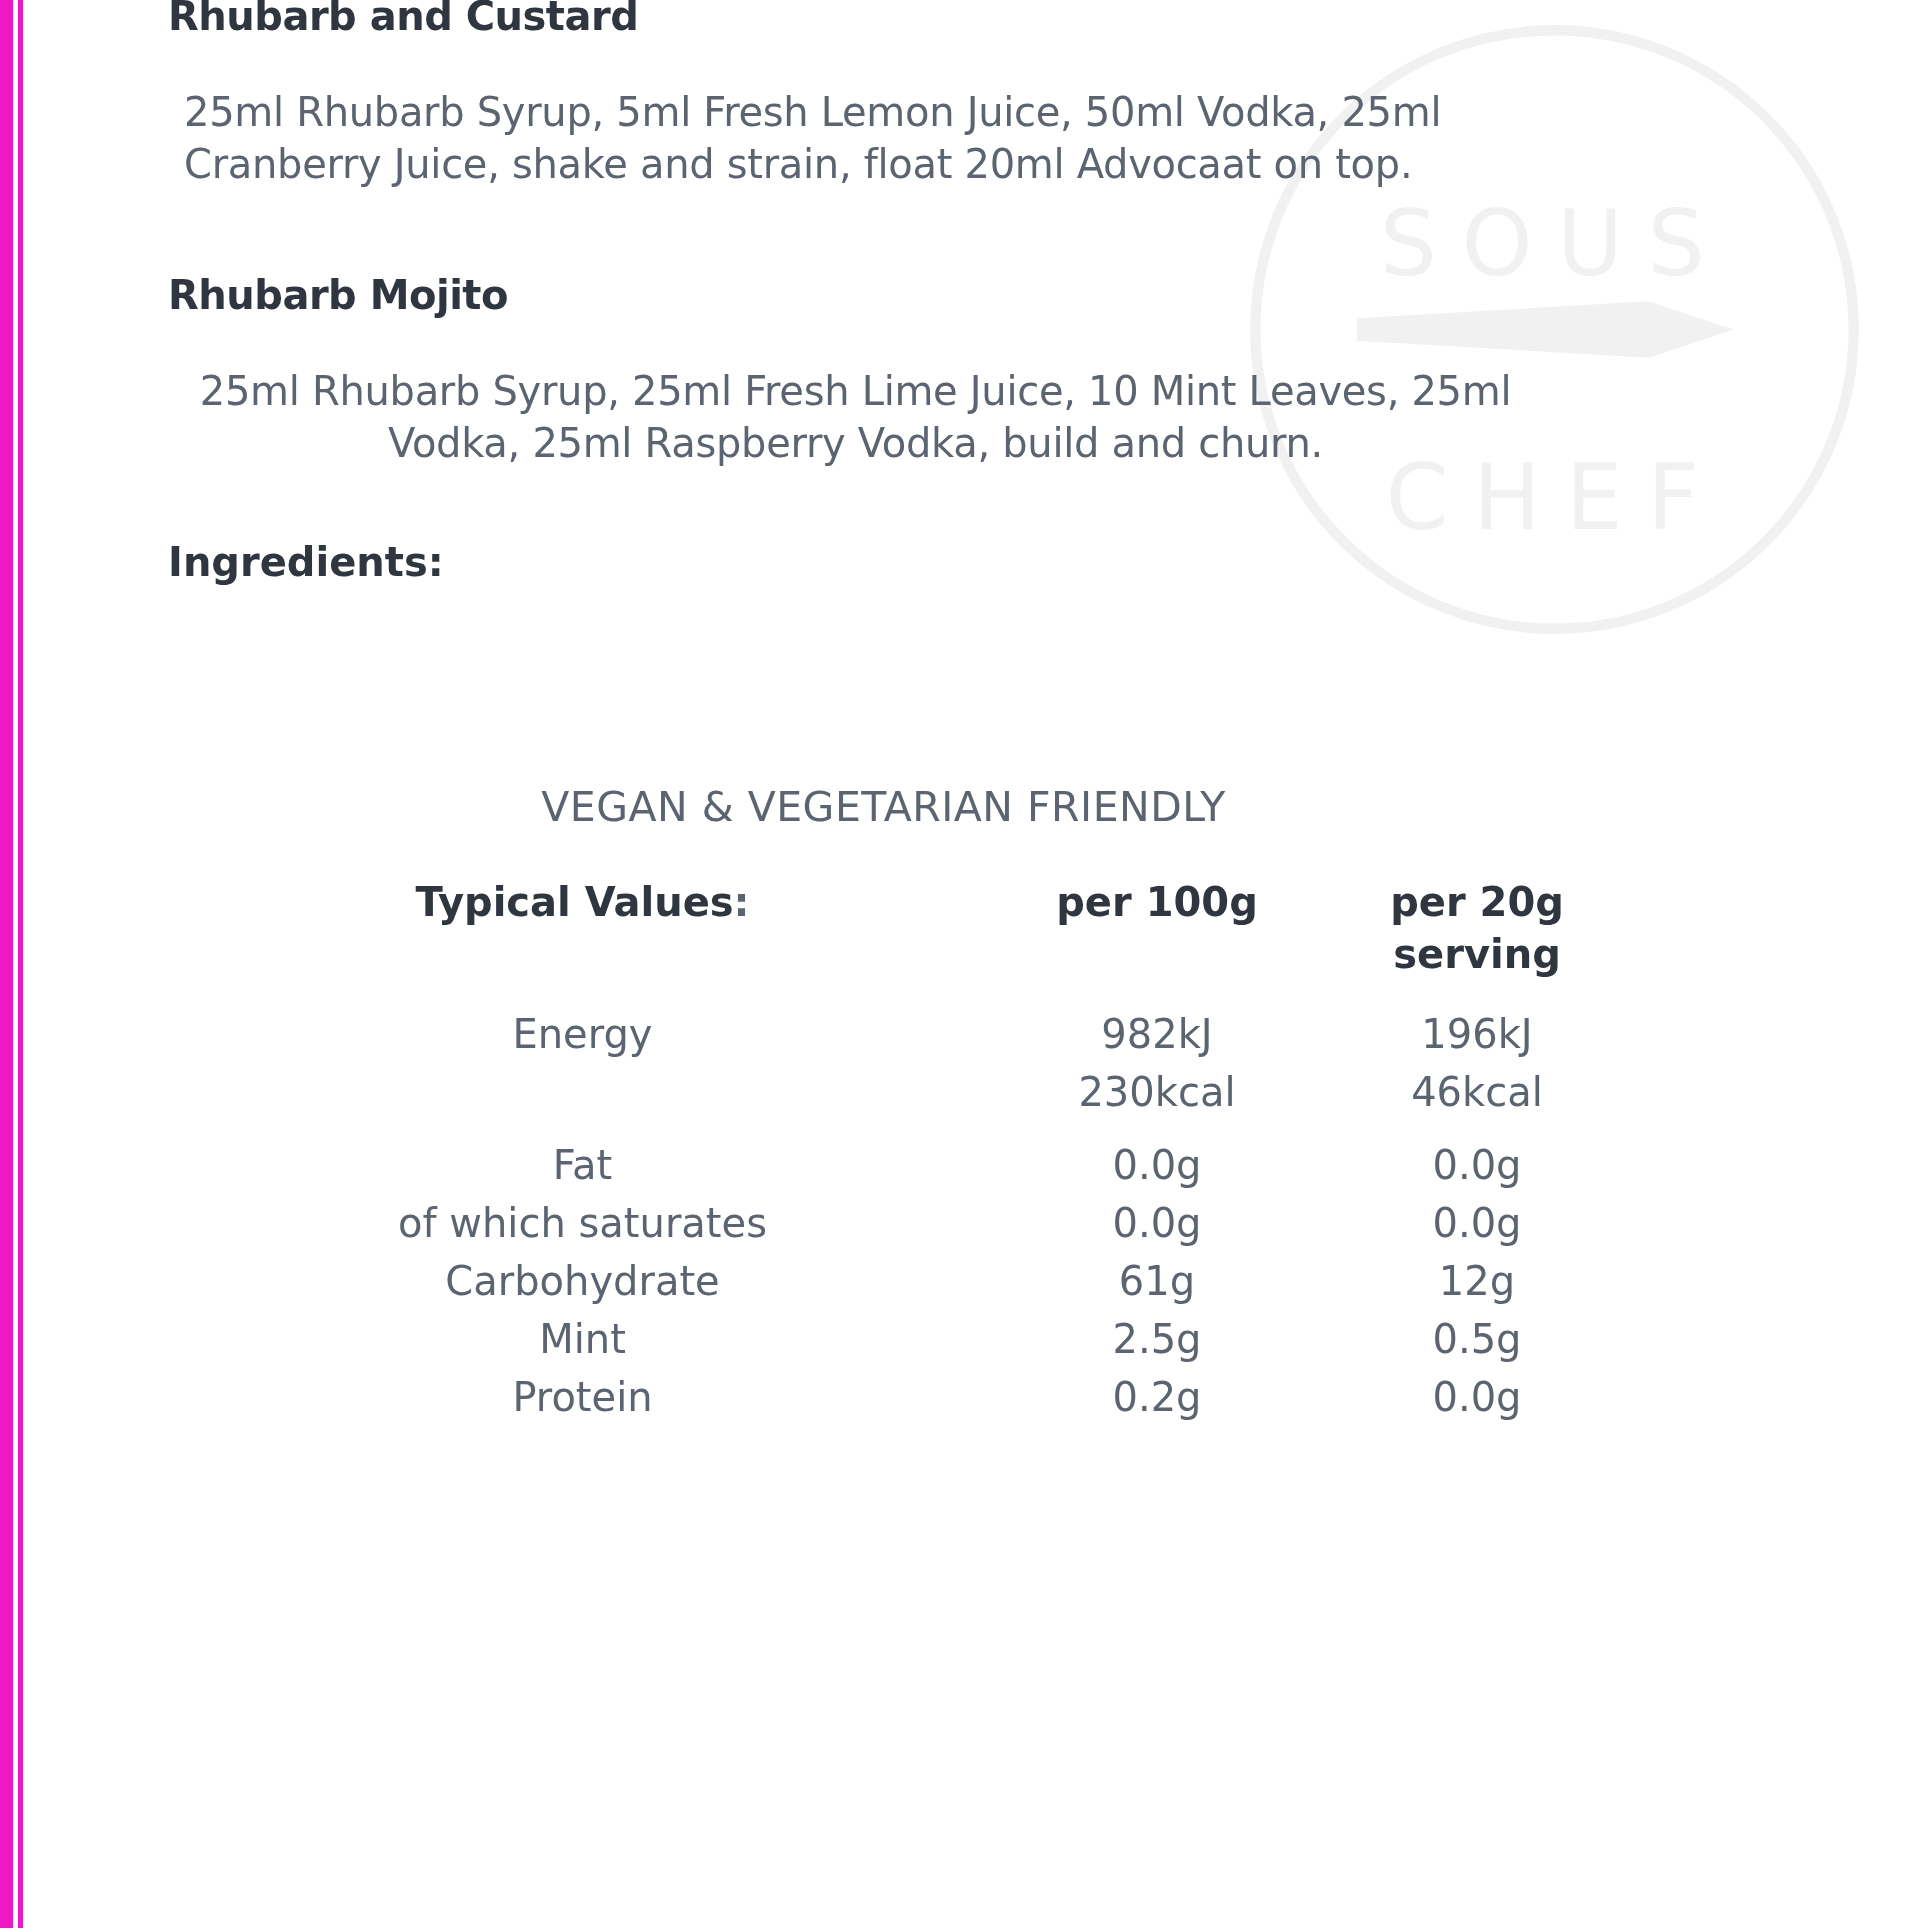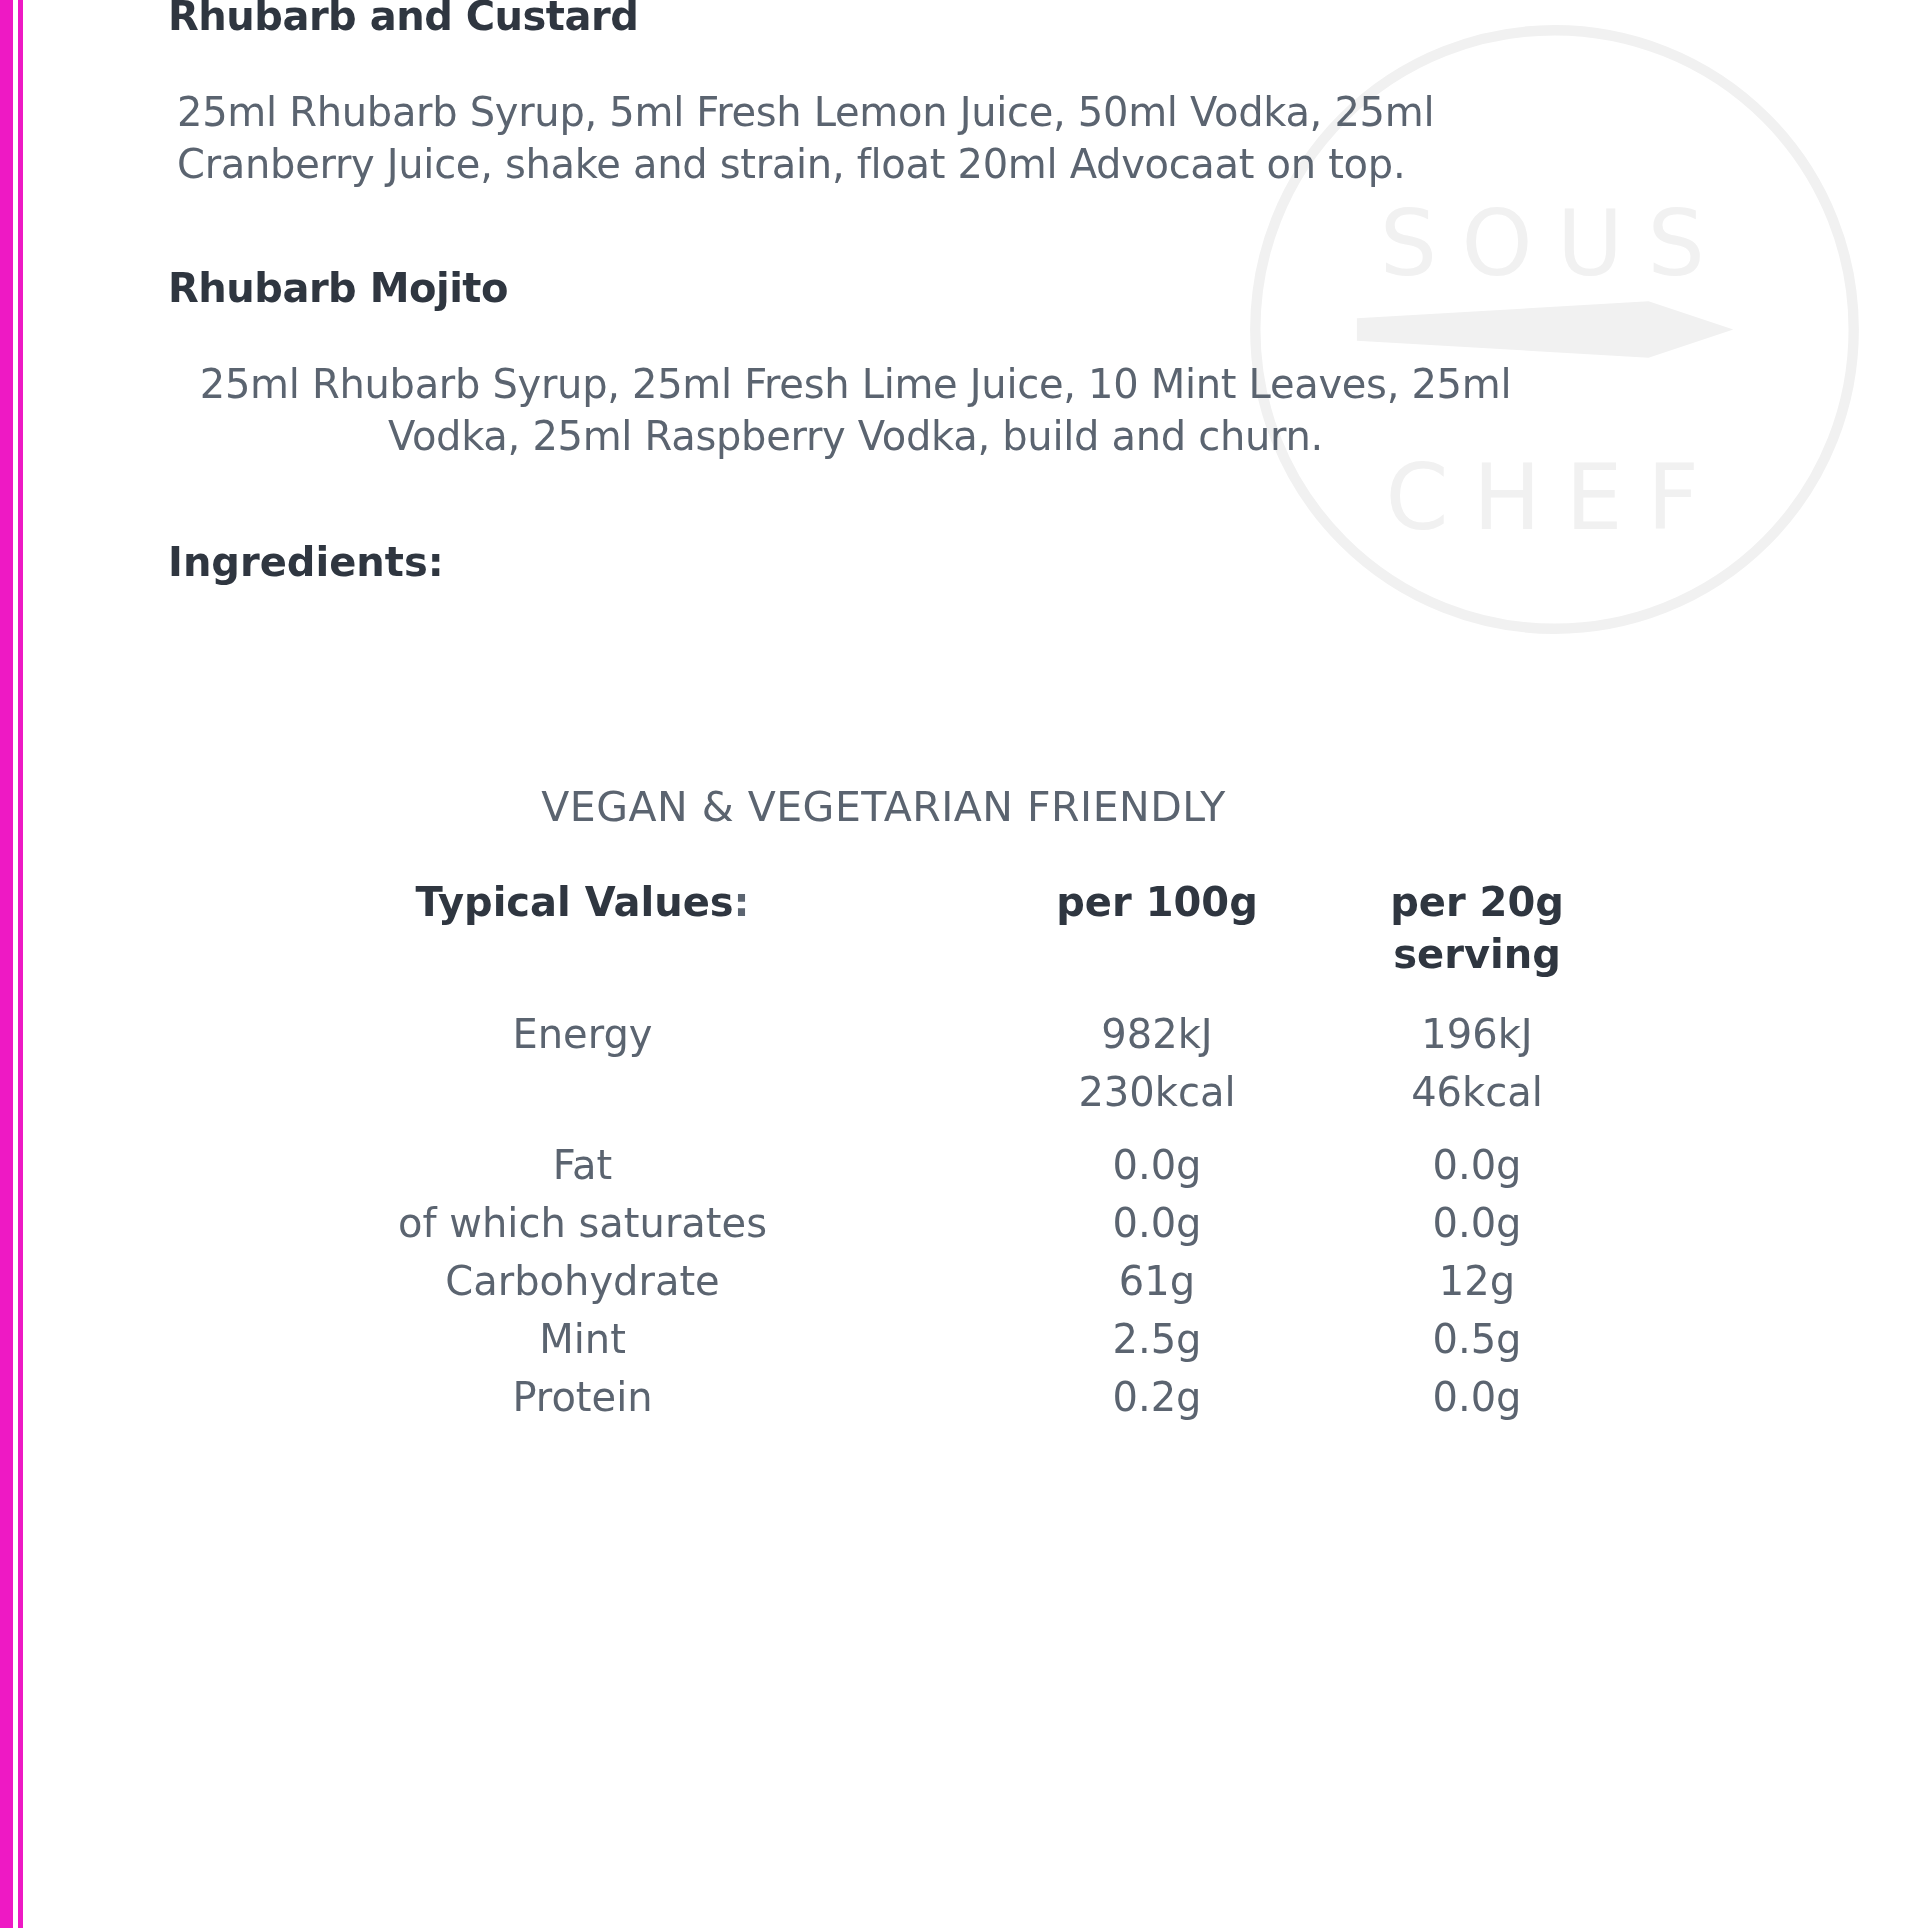--- a/index.html
+++ b/index.html
@@ -75,29 +75,29 @@
     font-size: 40px;
     color: #2f3640;
     margin: 0;
     letter-spacing: -0.5px;
   }
 
   p.recipe-body {
     font-size: 40px;
     line-height: 1.3;
     color: #5b6470;
-    margin: 9px;
+    margin: 16px;
     font-weight: 400;
     letter-spacing: -0.3px;
   }
 
   .block-rhubarb-custard { position: absolute; left: 0; top: -7.5px; width: 1375px; }
   .block-rhubarb-custard p { margin-top: 47px; }
 
-  .block-rhubarb-mojito { position: absolute; left: 0; top: 265px; width: 1375px; }
+  .block-rhubarb-mojito { position: absolute; left: 0; top: 272px; width: 1375px; }
   .block-rhubarb-mojito p { margin-top: 47px; text-align: center; }
 
   .block-ingredients { position: absolute; left: 0; top: 539px; width: 1507px; }
   .block-ingredients .ing-head {
     font-weight: bold;
     font-size: 40px;
     color: #2f3640;
     margin: 0 0 7.5px 0;
   }
   .block-ingredients p { margin: 0; }

